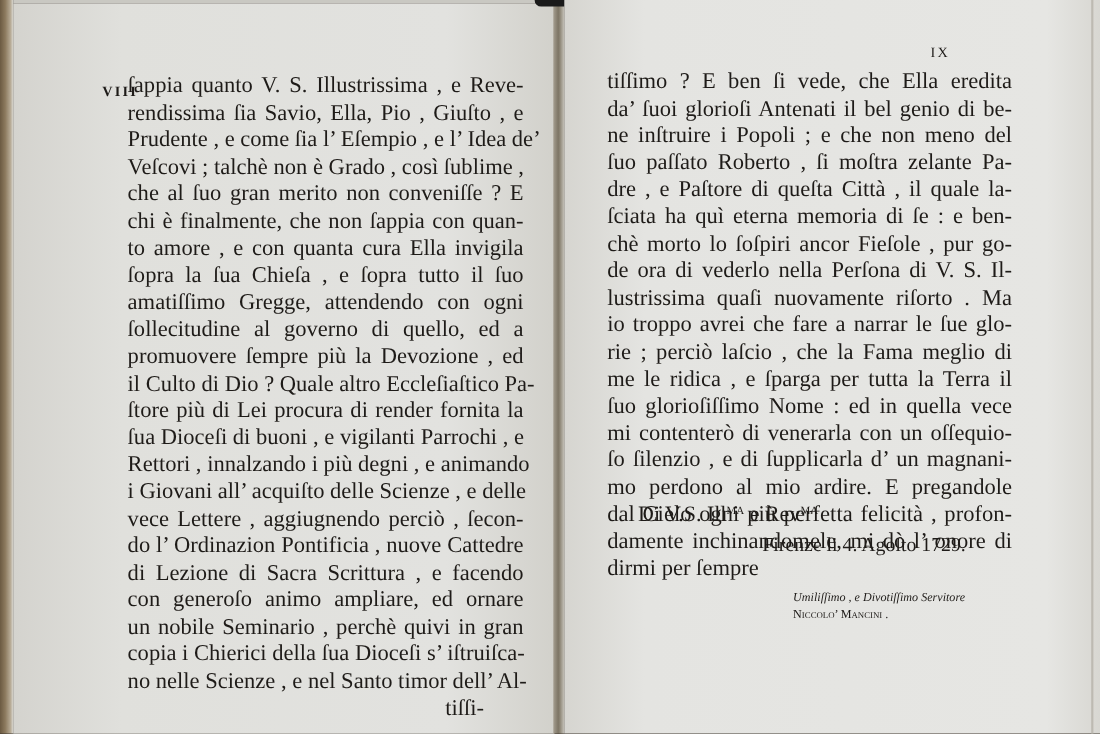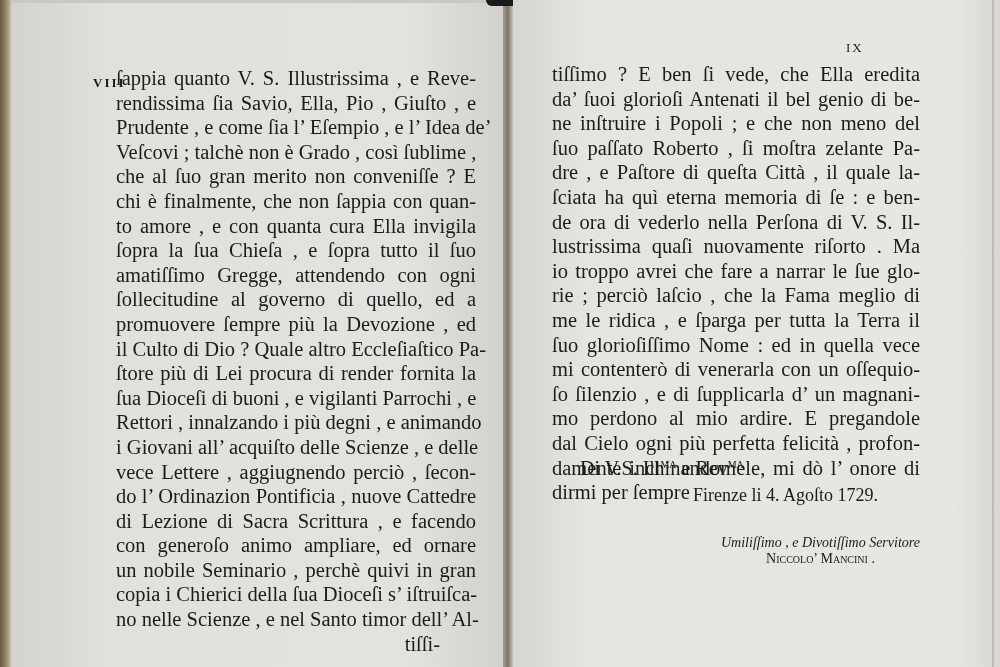--- a/index.html
+++ b/index.html
@@ -56,22 +56,21 @@
     .line.last { text-align-last: left; }
     .line.catchword { text-align-last: right; padding-right: 36px; }
     .closing {
       position: absolute; left: 580px; top: 457px; font-size: 20px;
     }
     .closing sup { font-size: 10px; vertical-align: 7px; }
     .date {
       position: absolute; left: 673px; top: 485px; font-size: 18px; padding-left: 20px;
     }
     .signature {
-      position: absolute; left: 721px; top: 535px; font-size: 14px; line-height: 16px;
-      text-align: center;
+      position: absolute; left: 721px; top: 535px; font-size: 11px; line-height: 16px;
     }
     .signature .it { font-style: italic; display: block; }
     .signature .nm { font-variant: small-caps; display: block; }
   </style>
 </head>
 <body>
 
 <div class="spread">
   <div class="edge-left"></div>
 
@@ -110,20 +109,21 @@
   </div>
 
   <div class="folio folio-right">IX</div>
   <div class="text-block right-block">
     <span class="line">tiſſimo ? E ben ſi vede, che Ella eredita</span>
     <span class="line">da’ ſuoi glorioſi Antenati il bel genio di be-</span>
     <span class="line">ne inſtruire i Popoli ; e che non meno del</span>
     <span class="line">ſuo paſſato Roberto , ſi moſtra zelante Pa-</span>
     <span class="line">dre , e Paſtore di queſta Città , il quale la-</span>
     <span class="line">ſciata ha quì eterna memoria di ſe : e ben-</span>
+    <span class="line">chè morto lo ſoſpiri ancor Fieſole , pur go-</span>
     <span class="line">de ora di vederlo nella Perſona di V. S. Il-</span>
     <span class="line">lustrissima quaſi nuovamente riſorto . Ma</span>
     <span class="line">io troppo avrei che fare a narrar le ſue glo-</span>
     <span class="line">rie ; perciò laſcio , che la Fama meglio di</span>
     <span class="line">me le ridica , e ſparga per tutta la Terra il</span>
     <span class="line">ſuo glorioſiſſimo Nome : ed in quella vece</span>
     <span class="line">mi contenterò di venerarla con un oſſequio-</span>
     <span class="line">ſo ſilenzio , e di ſupplicarla d’ un magnani-</span>
     <span class="line">mo perdono al mio ardire. E pregandole</span>
     <span class="line">dal Cielo ogni più perfetta felicità , profon-</span>

